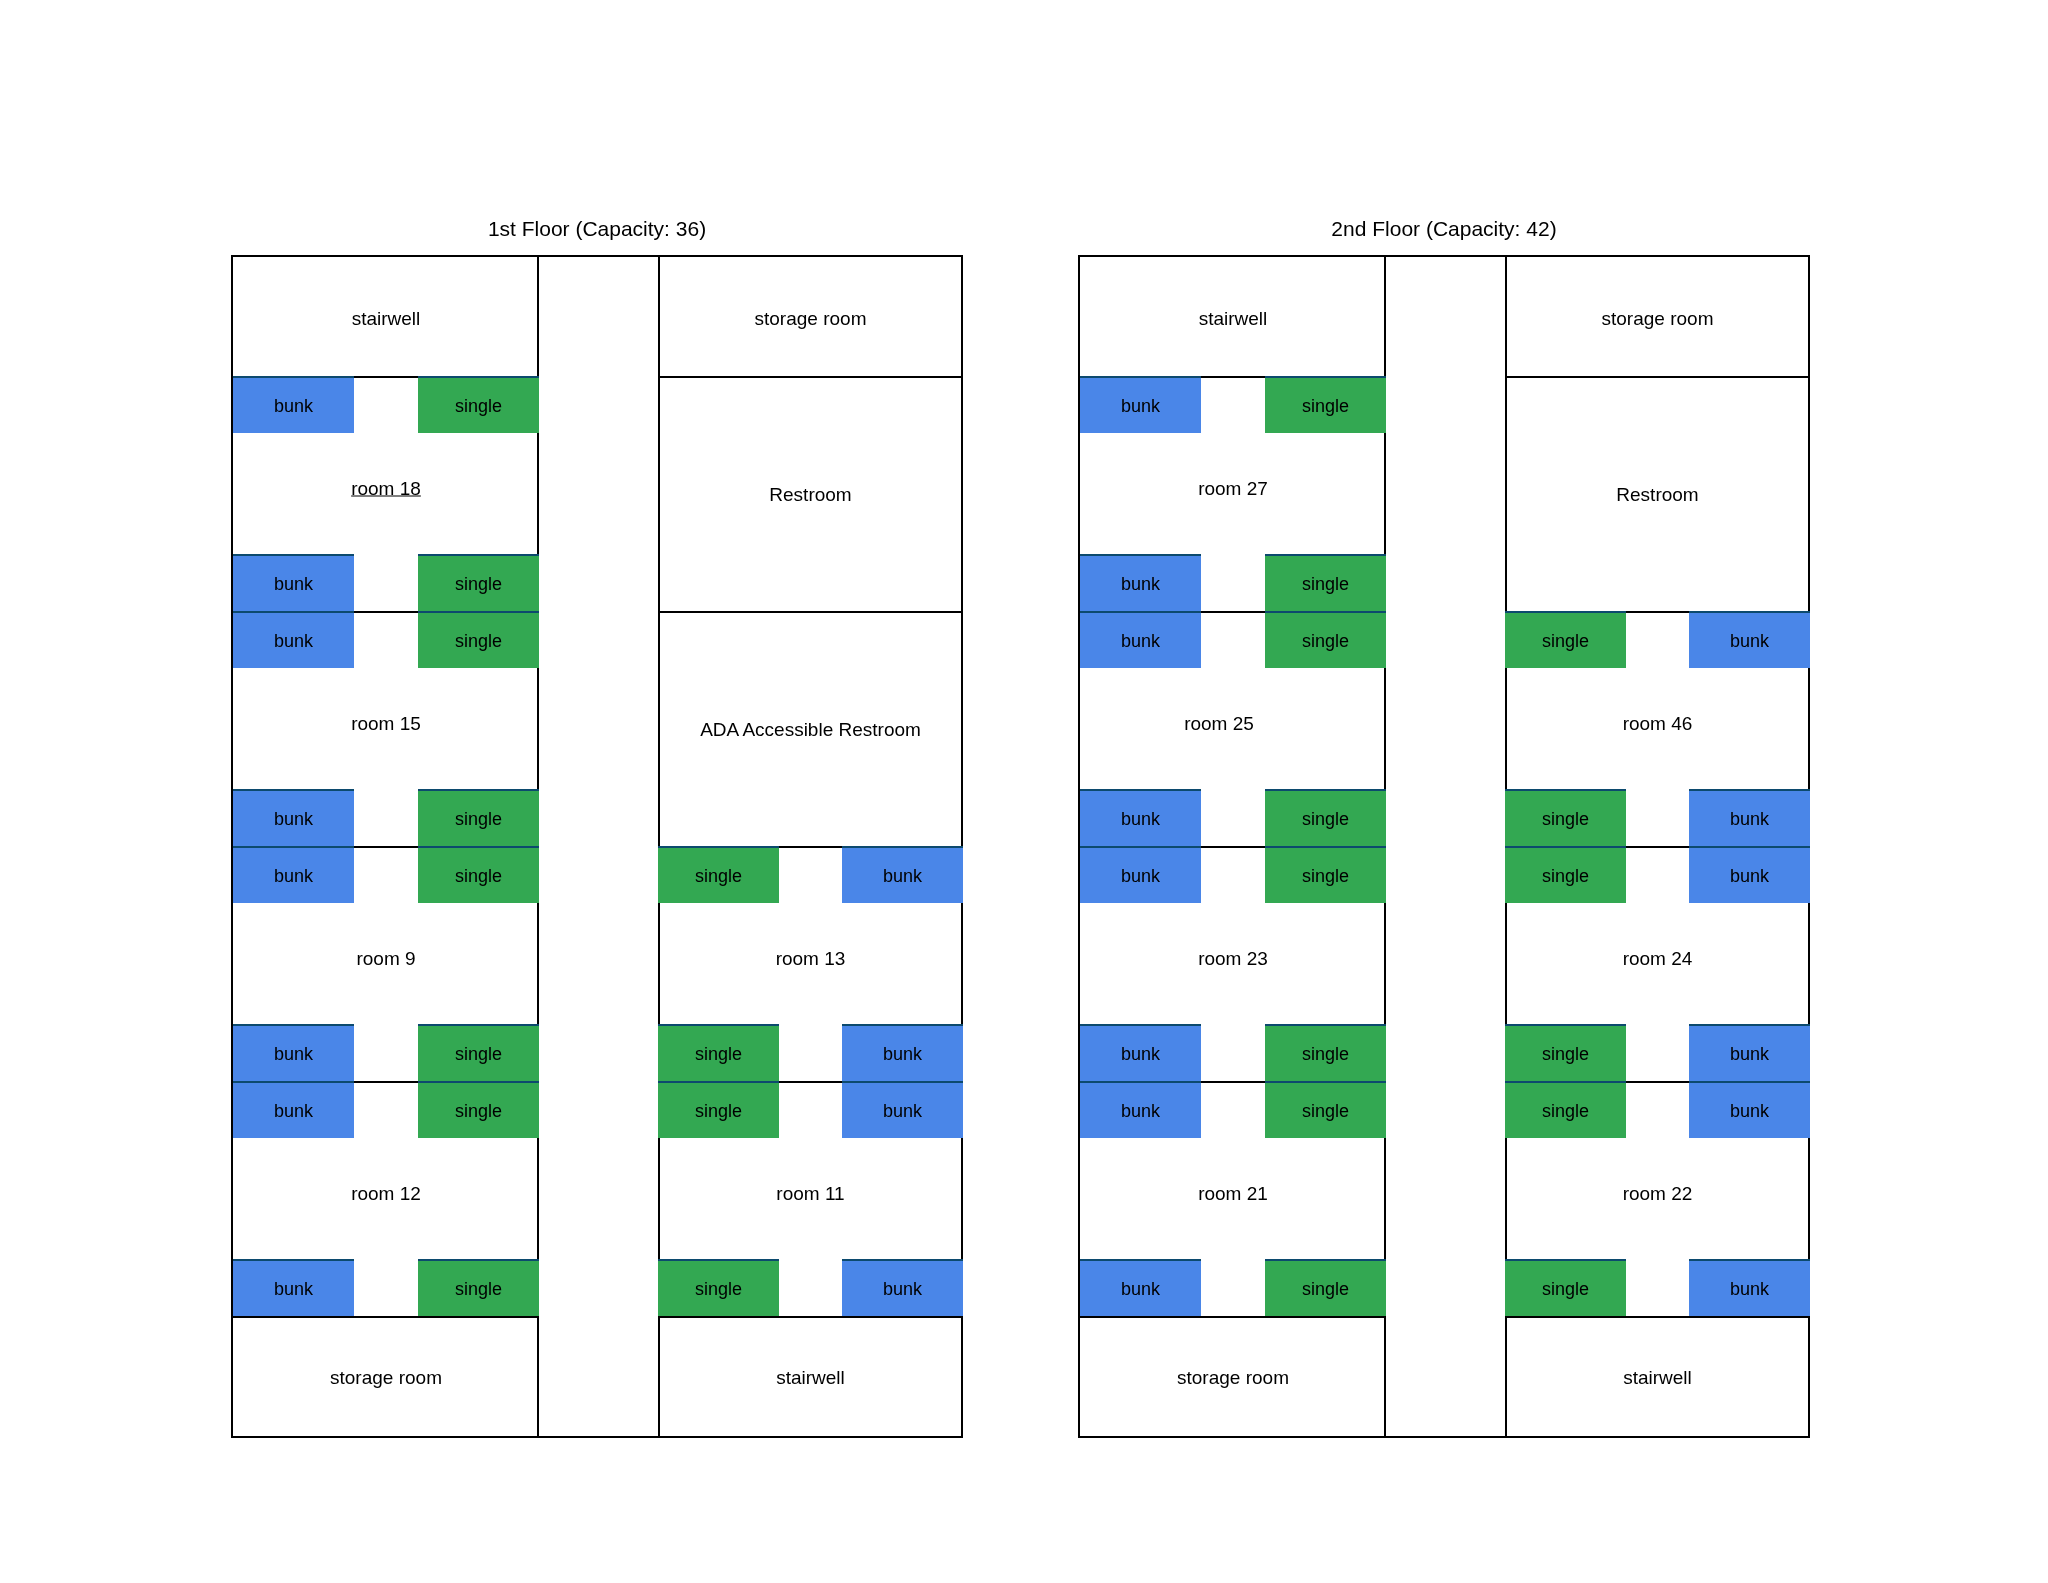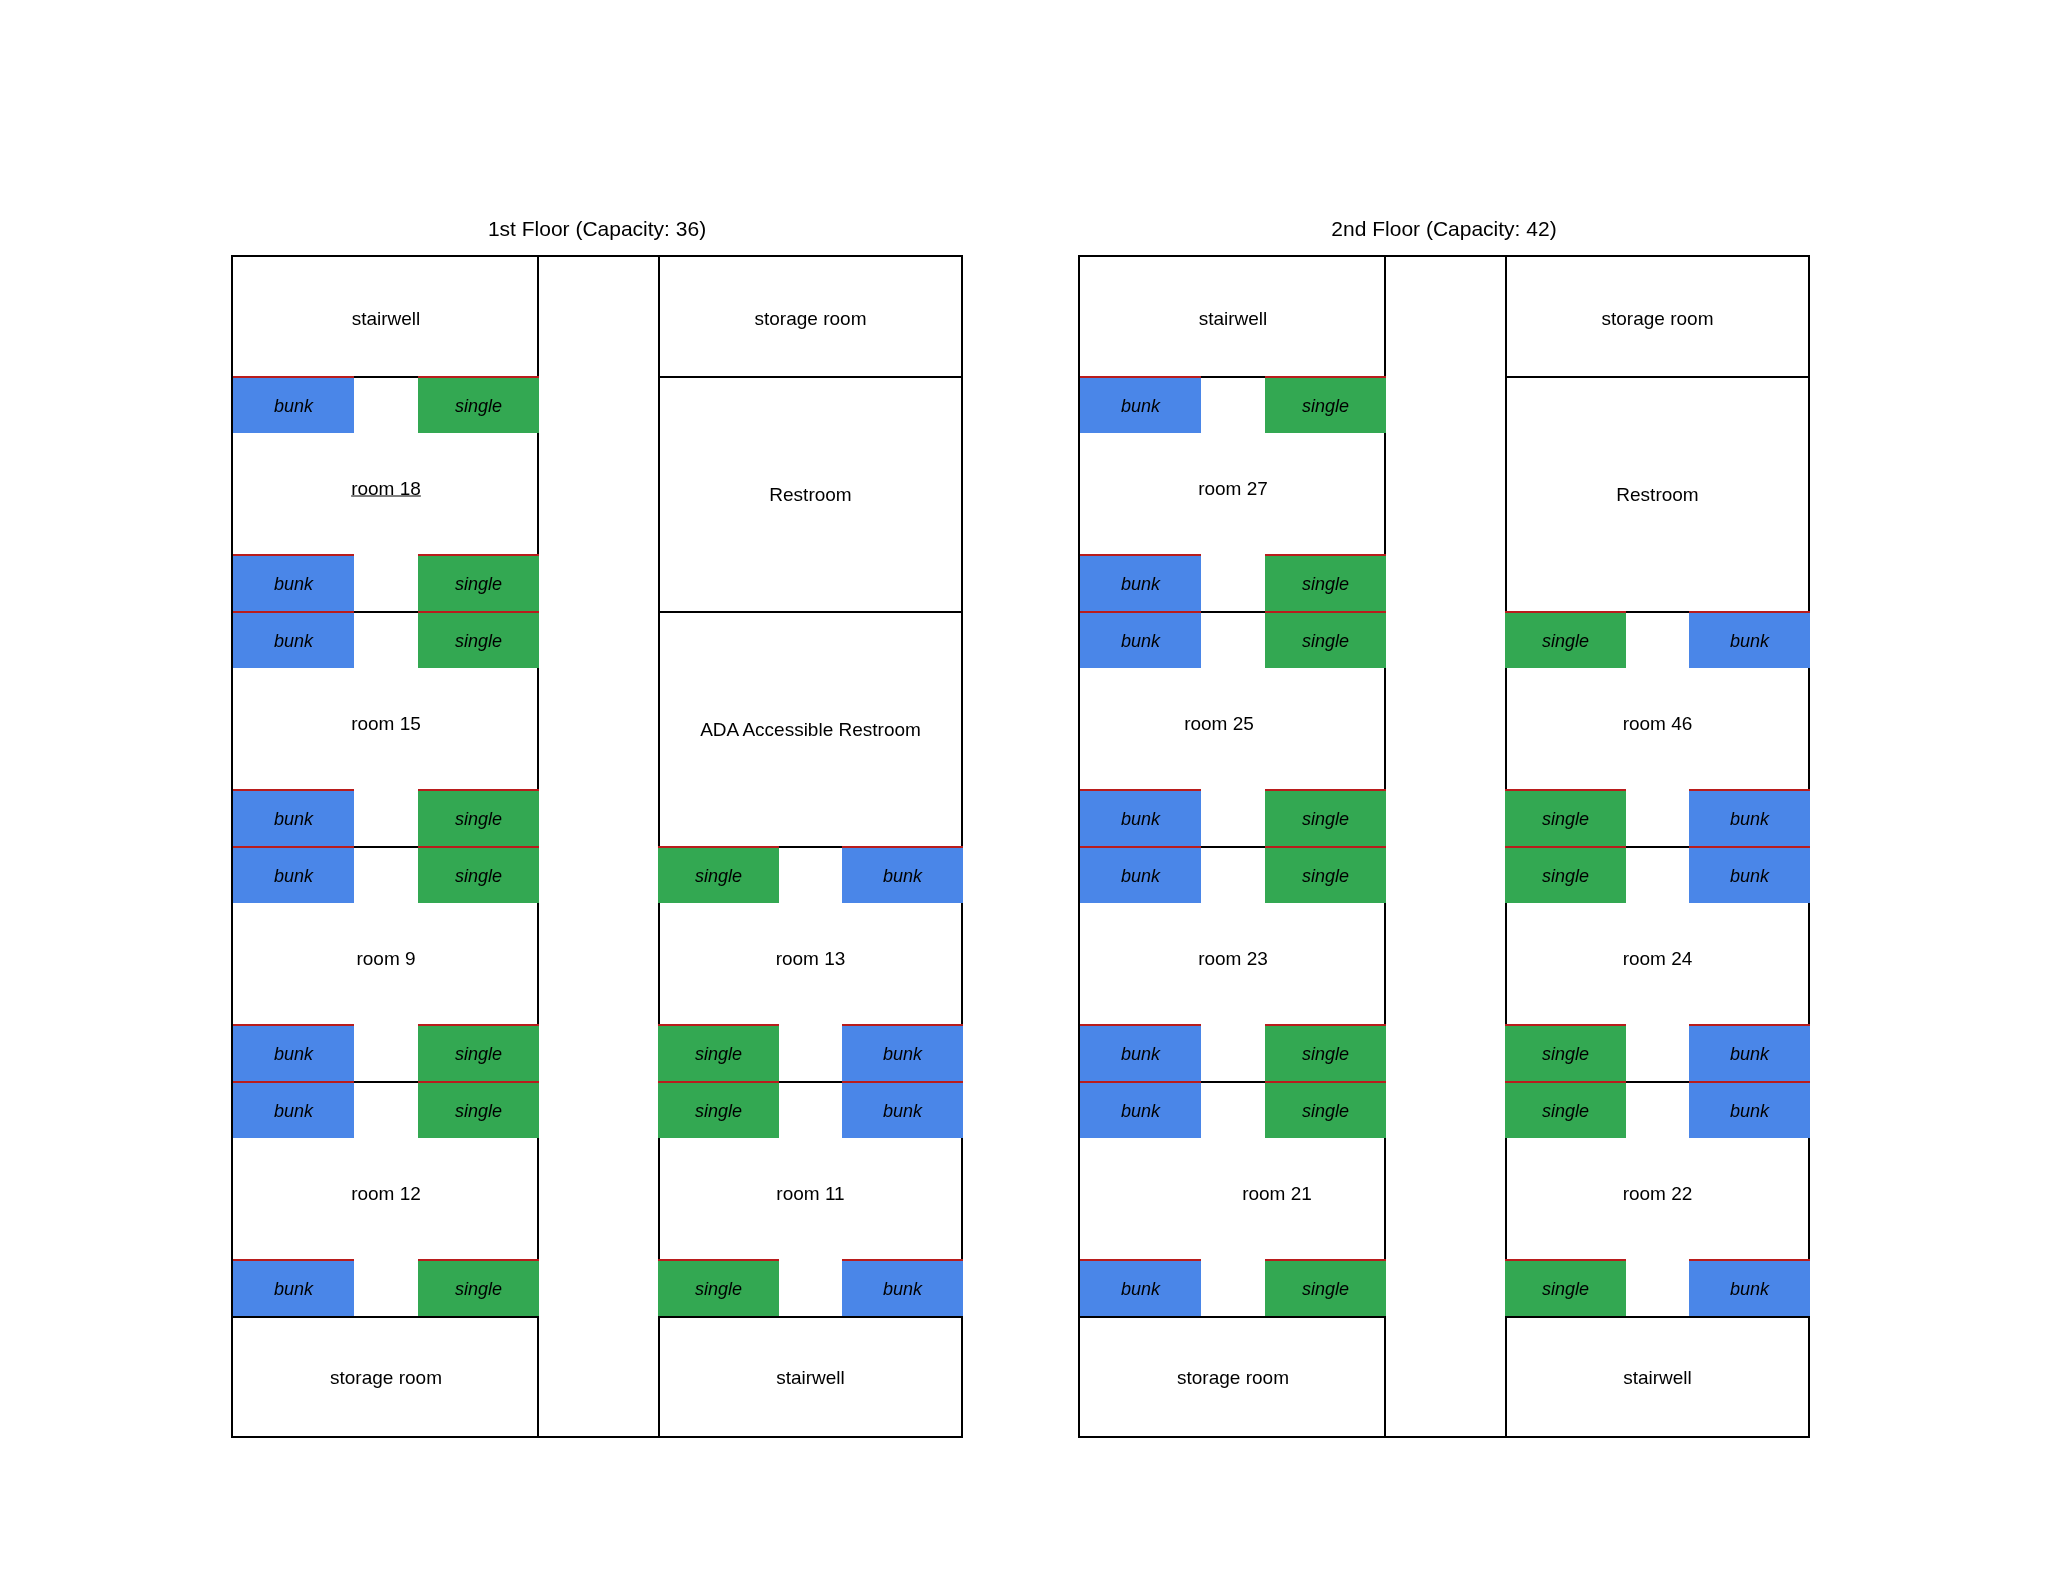--- a/index.html
+++ b/index.html
@@ -18,22 +18,21 @@
     border: 2px solid #000000;
     background: #ffffff;
   }
   .vline { position: absolute; width: 2px; background: #000000; }
   .hline { position: absolute; height: 2px; background: #000000; }
   .section { position: absolute; }
   .hallway { position: absolute; }
   .bed {
     position: absolute;
     box-sizing: border-box;
-    border-top: 2px solid #b91c1c;
-    font-style: italic;
+    border-top: 2px solid #0c4a6e;
   }
   .lbl {
     position: absolute;
     transform: translate(-50%, -50%);
     white-space: nowrap;
     line-height: 1;
   }
   .title-lbl { font-size: 21px; }
   .room-lbl  { font-size: 19px; }
   .bed-lbl   { font-size: 18px; }
@@ -201,21 +200,21 @@
         <div class="lbl bed-lbl" style="left: 50%; top: 50%;">single</div>
       </div>
       <div class="bed" style="left: 0px; top: 767px; width: 121px; height: 57px; background: rgb(74, 134, 232);">
         <div class="lbl bed-lbl" style="left: 50%; top: 50%;">bunk</div>
       </div>
       <div class="bed" style="left: 185px; top: 767px; width: 121px; height: 57px; background: rgb(51, 168, 82);">
         <div class="lbl bed-lbl" style="left: 50%; top: 50%;">single</div>
       </div>
       <div class="section" style="left: 0px; top: 824px; width: 306px; height: 235px;"></div>
       <div class="hline" style="left: 0px; top: 824px; width: 306px;"></div>
-      <div class="lbl room-lbl" style="left: 153px; top: 936px; margin-left: 44px;">room 21</div>
+      <div class="lbl room-lbl" style="left: 153px; top: 936px;">room 21</div>
       <div class="bed" style="left: 0px; top: 824px; width: 121px; height: 57px; background: rgb(74, 134, 232);">
         <div class="lbl bed-lbl" style="left: 50%; top: 50%;">bunk</div>
       </div>
       <div class="bed" style="left: 185px; top: 824px; width: 121px; height: 57px; background: rgb(51, 168, 82);">
         <div class="lbl bed-lbl" style="left: 50%; top: 50%;">single</div>
       </div>
       <div class="bed" style="left: 0px; top: 1002px; width: 121px; height: 57px; background: rgb(74, 134, 232);">
         <div class="lbl bed-lbl" style="left: 50%; top: 50%;">bunk</div>
       </div>
       <div class="bed" style="left: 185px; top: 1002px; width: 121px; height: 57px; background: rgb(51, 168, 82);">

